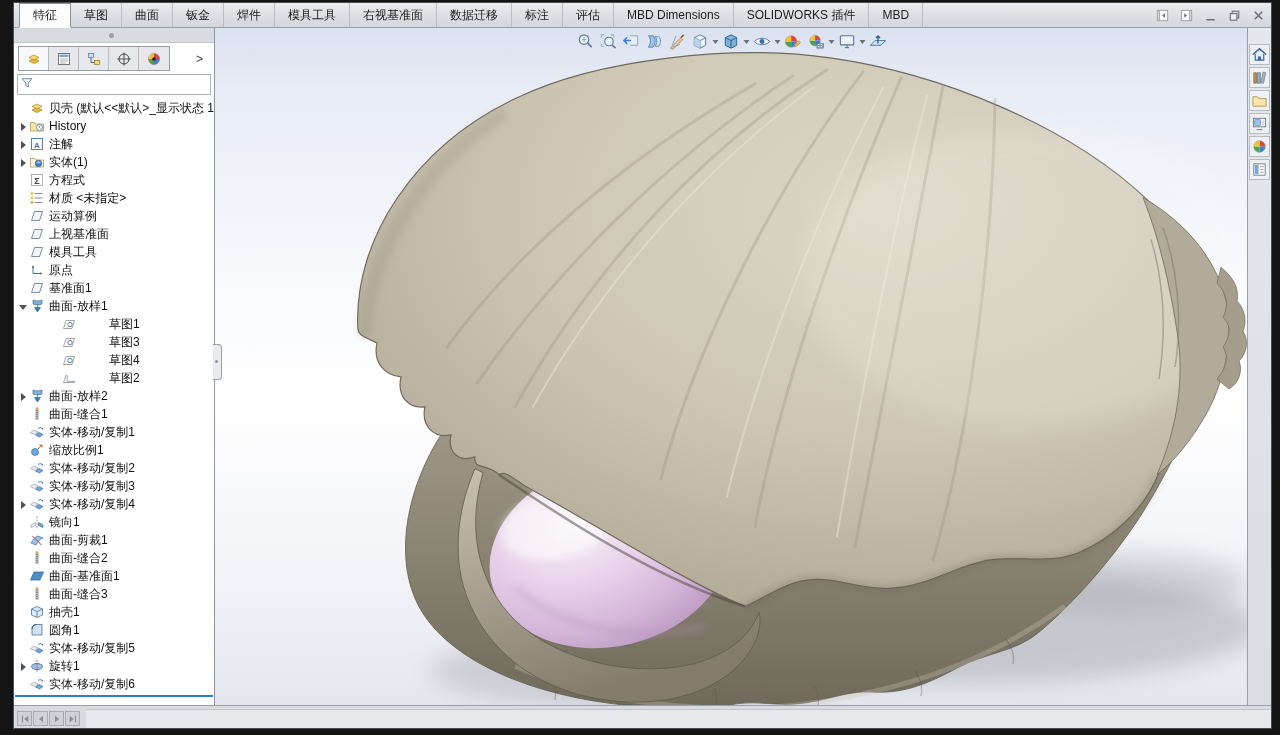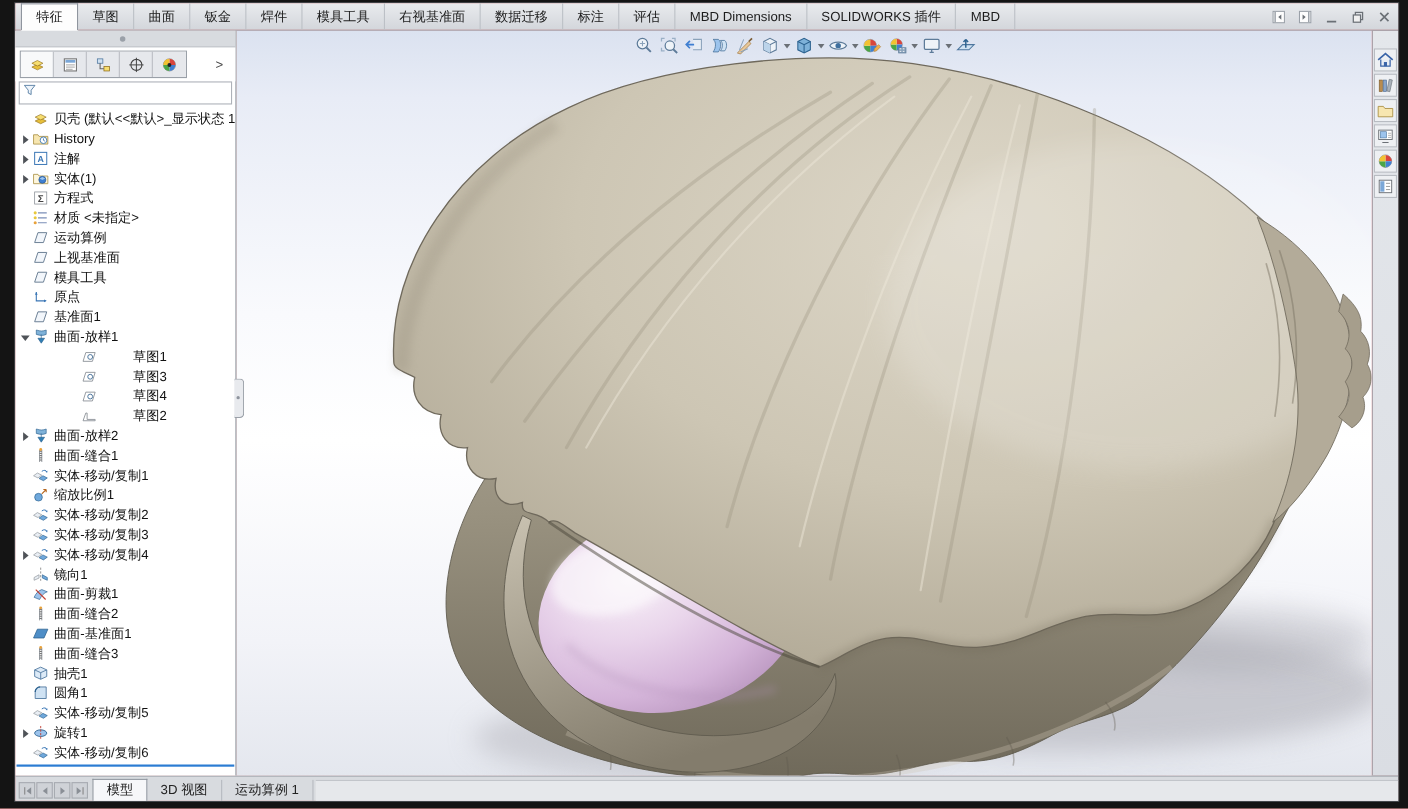--- a/index.html
+++ b/index.html
@@ -44,21 +44,21 @@
   .tree{flex:1;overflow:hidden;padding-top:2px;position:relative;}
   .trow{height:18px;display:flex;align-items:center;font-size:12px;color:#111;white-space:nowrap;
         padding-left:4px;cursor:default;}
   .trow .arw{width:11px;height:11px;flex:0 0 11px;position:relative;}
   .arw.right::before{content:"";position:absolute;left:3px;top:2px;border-left:5px solid #4f5358;
                      border-top:4px solid transparent;border-bottom:4px solid transparent;}
   .arw.down::before{content:"";position:absolute;left:1px;top:4px;border-top:5px solid #4f5358;
                     border-left:4px solid transparent;border-right:4px solid transparent;}
   .trow .icn{width:16px;height:16px;flex:0 0 16px;margin-right:4px;display:inline-flex;}
   .trow .icn svg{width:16px;height:16px;}
-  .trow.ind1{padding-left:20px;gap:28px;}
+  .trow.ind1{padding-left:8px;gap:28px;}
   .rollback{height:2px;background:#2b7cd3;margin:2px 1px 0 1px;}
   .divider-grip{position:absolute;right:-8px;top:316px;width:8px;height:34px;background:#e8eaee;
                 border:1px solid #9aa0a8;border-left:none;border-radius:0 4px 4px 0;z-index:9;}
   .divider-grip::after{content:"";position:absolute;left:2px;top:15px;width:3px;height:3px;
                        border-radius:50%;background:#8f959e;}
   
   .viewport{flex:1;position:relative;min-width:0;
     background:linear-gradient(180deg,#dbe2f0 0%,#e8ecf6 9%,#f9fafd 38%,#ffffff 55%,#f2f3f8 82%,#e4e7ee 100%);}
   .shell-svg{position:absolute;left:0;top:0;width:100%;height:100%;}
   .hud{position:absolute;top:3px;left:50%;transform:translateX(-50%);display:flex;align-items:center;
@@ -865,22 +865,17 @@
           </button>
           <button class="nbtn">
             <span class="icn" style="display: inline-flex;">
               <svg viewBox="0 0 12 12">
                 <path d="M9 2v8" stroke="#777"></path>
                 <path d="M2 2l5 4-5 4z" fill="#8a8f96"></path>
               </svg>
             </span>
           </button>
         </div>
-      <div id="bottomTabs" style="display:flex;align-items:flex-end;">
-          <div class="btab active">模型</div>
-          <div class="btab">3D 视图</div>
-          <div class="btab">运动算例 1</div>
-        </div>
       <div class="bottom-fill"></div>
     </div>
 
   </div>
 </div>
 
 </body></html>

